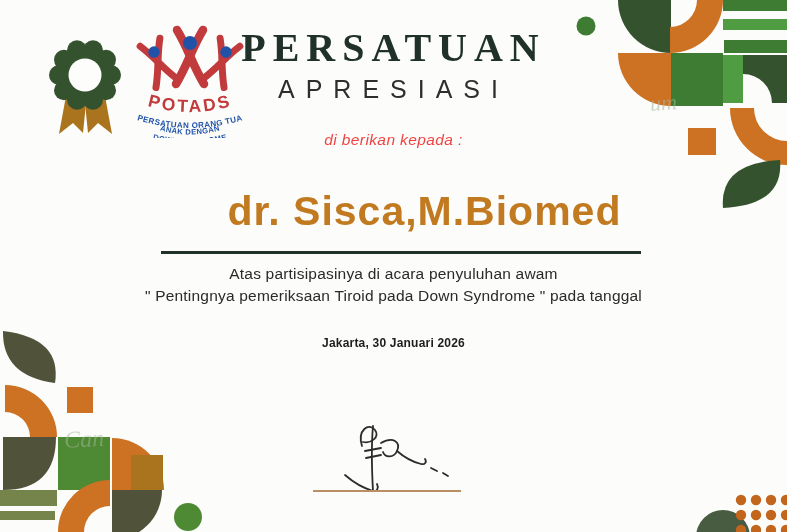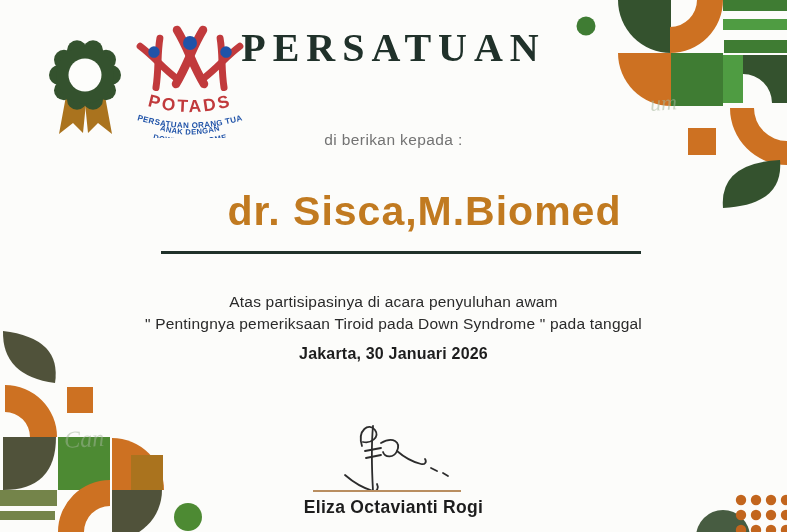--- a/index.html
+++ b/index.html
@@ -18,28 +18,28 @@
   .abs{position:absolute;}
   .centered{left:0;width:100%;text-align:center;}
   .title{
     top:28px;font-family:"Liberation Serif",serif;font-weight:700;
     font-size:40px;letter-spacing:7px;color:var(--title_ink);line-height:1;
   }
   .subtitle{
     top:77px;font-size:25px;letter-spacing:11px;color:#2e2e2e;
     font-weight:500;line-height:1;
   }
-  .kepada{top:131px;font-size:15.5px;color:#737373;letter-spacing:.4px;line-height:1.2;}
+  .kepada{top:131px;font-size:15.5px;color:#ef4444;letter-spacing:.4px;line-height:1.2;font-style:italic;}
   .name{
     top:188px;font-size:41px;font-weight:700;letter-spacing:1px;
     color:var(--name_gold);line-height:1.15;margin-left:31px;
   }
   .divider{left:161px;top:251px;width:480px;height:3px;background:var(--title_ink);}
-  .bodytext{top:263px;font-size:15.5px;color:var(--body_ink);line-height:22.3px;letter-spacing:.2px;margin-top:28px;}
-  .placedate{top:344px;font-size:16px;font-weight:700;color:#1d1d1d;letter-spacing:.2px;line-height:1.2;text-align:center;}
+  .bodytext{top:263px;font-size:15.5px;color:var(--body_ink);line-height:22.3px;letter-spacing:.2px;}
+  .placedate{top:336px;font-size:12px;font-weight:700;color:#1d1d1d;letter-spacing:.2px;line-height:1.2;text-align:center;}
   .signertitle{top:399px;font-size:15.5px;color:#222;letter-spacing:.3px;line-height:1.2;}
   .sigline{left:313px;top:490px;width:148px;height:2px;background:var(--sig_line_tan);}
   .signername{top:497px;font-size:17.5px;font-weight:700;color:#1d1d1d;letter-spacing:.3px;line-height:1.2;}
   .watermark{
     font-family:"Liberation Serif",serif;font-style:italic;color:var(--watermark_green);
     line-height:1;pointer-events:none;
   }
   .wm-right{left:650px;top:92px;font-size:22px;opacity:.55;transform:rotate(-4deg);}
   .wm-left{left:64px;top:427px;font-size:24px;opacity:.5;transform:rotate(-3deg);}
   
@@ -166,20 +166,21 @@
     </text>
     <text class="logo-tag tag2" text-anchor="middle">
       <textPath href="#lt3" startOffset="50%">DOWN SYNDROME</textPath>
     </text>
   </svg>
 
   <div class="abs watermark wm-right">um</div>
   <div class="abs watermark wm-left">Can</div>
 
   <div class="abs centered title">PERSATUAN</div>
+  <div class="abs centered subtitle">APRESIASI</div>
   <div class="abs centered kepada">di berikan kepada :</div>
   <div class="abs centered name">dr. Sisca,M.Biomed</div>
   <div class="abs divider"></div>
 
   <div class="abs centered bodytext">
     <div>Atas partisipasinya di acara penyuluhan awam</div>
     <div>" Pentingnya pemeriksaan Tiroid pada Down Syndrome " pada tanggal</div>
   </div>
 
   <div class="abs centered placedate">Jakarta, 30 Januari 2026</div>
@@ -188,15 +189,14 @@
     <path class="sig-stroke" d="M 38 8 C 36 30 37 55 38 73"></path>
     <path class="sig-stroke" d="M 27 28 C 22 12 34 4 40 12 C 45 19 36 26 28 24"></path>
     <path class="sig-stroke" d="M 30 33 l 16 -3 M 31 40 l 15 -3"></path>
     <path class="sig-stroke" d="M 46 25 C 58 18 66 24 62 33 C 59 40 50 40 48 34"></path>
     <path class="sig-stroke" d="M 62 33 C 70 40 78 44 86 46 C 90 47 92 44 90 41"></path>
     <path class="sig-stroke" d="M 96 50 l 6 3 M 108 55 l 5 3"></path>
     <path class="sig-stroke" d="M 10 57 C 18 64 28 70 38 73 C 42 74 44 70 42 66"></path>
   </svg>
 
   <div class="abs sigline"></div>
-  <div class="abs centered signername">Eliza Octavianti Rogi</div>
 
 </div>
 
 </body></html>

